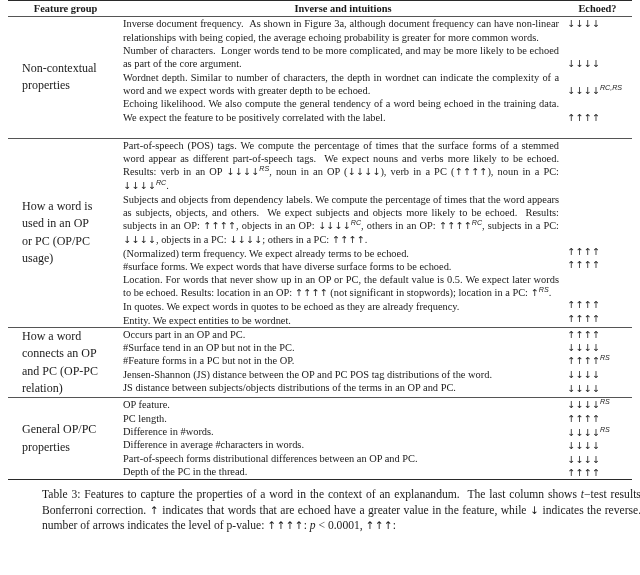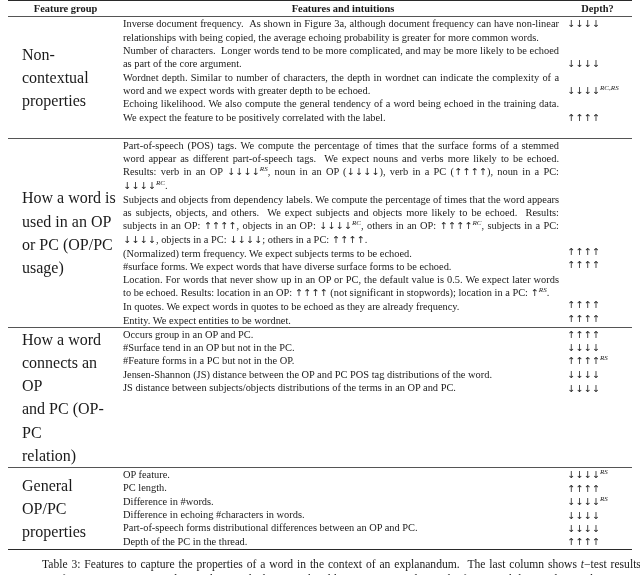--- a/index.html
+++ b/index.html
@@ -35,21 +35,21 @@
   col.c-echo   { width: 69px; }
 
   .rule-top td    { border-top: 1.6px solid #2a2a2a; padding: 0; height: 0; }
   .rule-mid td    { border-top: 1.1px solid #555; padding: 0; height: 0; }
   .rule-bottom td { border-top: 1.6px solid #2a2a2a; padding: 0; height: 0; }
   .head-rule td { border-top: 1.1px solid #555; padding: 0; height: 0; }
 
   td.group-cell {
     vertical-align: middle;
     padding: 0 4px 0 14px;
-    font-size: 16px;
+    font-size: 12px;
     line-height: 1.45;
   }
   td.desc-cell {
     vertical-align: top;
     padding: 0;
   }
   td.echo-cell {
     vertical-align: top;
     padding: 0;
   }
@@ -76,21 +76,21 @@
 
   .arrows {
     letter-spacing: 0.2px;
     font-family: "DejaVu Sans", sans-serif;
     font-size: 9.6px;
   }
   sup.sig {
     font-style: italic;
     font-size: 7.1px;
     vertical-align: super;
-    font-family: Liberation Serif, serif;
+    font-family: Liberation Sans, sans-serif;
     letter-spacing: 0;
   }
 
   .caption {
     width: 624px;
     margin-top: 7px;
     font-size: 11.6px;
     line-height: 1.33;
     text-align: justify;
     text-align-last: left;
@@ -112,22 +112,22 @@
       <col class="c-echo">
     </colgroup>
 
     <tbody>
       <tr class="rule-top">
           <td colspan="3"></td>
         </tr>
 
       <tr>
         <th class="group-head">Feature group</th>
-        <th>Features and intuitions</th>
-        <th class="echo-head">Depth?</th>
+        <th>Inverse and intuitions</th>
+        <th class="echo-head">Echoed?</th>
       </tr>
 
       <tr class="head-rule">
           <td colspan="3"></td>
         </tr>
 
       <tr>
         <td class="group-cell">Non-contextual properties</td>
         <td class="desc-cell">
           <span class="desc-stack">
@@ -175,21 +175,21 @@
         <td class="group-cell">How a word is<br>used in an OP<br>or PC (OP/PC<br>usage)</td>
         <td class="desc-cell">
           <span class="desc-stack">
             <span class="frow">
               <span class="desc-line">Part-of-speech (POS) tags. We compute the percentage of times that the surface forms of a stemmed word appear as different part-of-speech tags. &nbsp;We expect nouns and verbs more likely to be echoed. Results: verb in an OP <span class="arrows">↓↓↓↓</span><sup class="sig">RS</sup>, noun in an OP (<span class="arrows">↓↓↓↓</span>), verb in a PC (<span class="arrows">↑↑↑↑</span>), noun in a PC: <span class="arrows">↓↓↓↓</span><sup class="sig">RC</sup>.</span>
             </span>
             <span class="frow">
               <span class="desc-line">Subjects and objects from dependency labels. We compute the percentage of times that the word appears as subjects, objects, and others. &nbsp;We expect subjects and objects more likely to be echoed. &nbsp;Results: subjects in an OP: <span class="arrows">↑↑↑↑</span>, objects in an OP: <span class="arrows">↓↓↓↓</span><sup class="sig">RC</sup>, others in an OP: <span class="arrows">↑↑↑↑</span><sup class="sig">RC</sup>, subjects in a PC: <span class="arrows">↓↓↓↓</span>, objects in a PC: <span class="arrows">↓↓↓↓</span>; others in a PC: <span class="arrows">↑↑↑↑</span>.</span>
             </span>
             <span class="frow">
-              <span class="desc-line">(Normalized) term frequency. We expect subjects terms to be echoed.</span>
+              <span class="desc-line">(Normalized) term frequency. We expect already terms to be echoed.</span>
             </span>
             <span class="frow">
               <span class="desc-line">#surface forms. We expect words that have diverse surface forms to be echoed.</span>
             </span>
             <span class="frow">
               <span class="desc-line">Location. For words that never show up in an OP or PC, the default value is 0.5. We expect later words to be echoed. Results: location in an OP: <span class="arrows">↑↑↑↑</span> (not significant in stopwords); location in a PC: <span class="arrows">↑</span><sup class="sig">RS</sup>.</span>
             </span>
             <span class="frow">
               <span class="desc-line">In quotes. We expect words in quotes to be echoed as they are already frequency.</span>
             </span>
@@ -227,21 +227,21 @@
 
       <tr class="rule-mid">
           <td colspan="3"></td>
         </tr>
 
       <tr>
         <td class="group-cell">How a word<br>connects an OP<br>and PC (OP-PC<br>relation)</td>
         <td class="desc-cell">
           <span class="desc-stack">
             <span class="frow">
-                <span class="desc-line">Occurs group in an OP and PC.</span>
+                <span class="desc-line">Occurs part in an OP and PC.</span>
               </span>
             <span class="frow">
                 <span class="desc-line">#Surface tend in an OP but not in the PC.</span>
               </span>
             <span class="frow">
                 <span class="desc-line">#Feature forms in a PC but not in the OP.</span>
               </span>
             <span class="frow">
                 <span class="desc-line">Jensen-Shannon (JS) distance between the OP and PC POS tag distributions of the word.</span>
               </span>
@@ -282,21 +282,21 @@
             <span class="frow">
                 <span class="desc-line">OP feature.</span>
               </span>
             <span class="frow">
                 <span class="desc-line">PC length.</span>
               </span>
             <span class="frow">
                 <span class="desc-line">Difference in #words.</span>
               </span>
             <span class="frow">
-                <span class="desc-line">Difference in echoing #characters in words.</span>
+                <span class="desc-line">Difference in average #characters in words.</span>
               </span>
             <span class="frow">
                 <span class="desc-line">Part-of-speech forms distributional differences between an OP and PC.</span>
               </span>
             <span class="frow">
                 <span class="desc-line">Depth of the PC in the thread.</span>
               </span>
           </span>
         </td>
         <td class="echo-cell">

